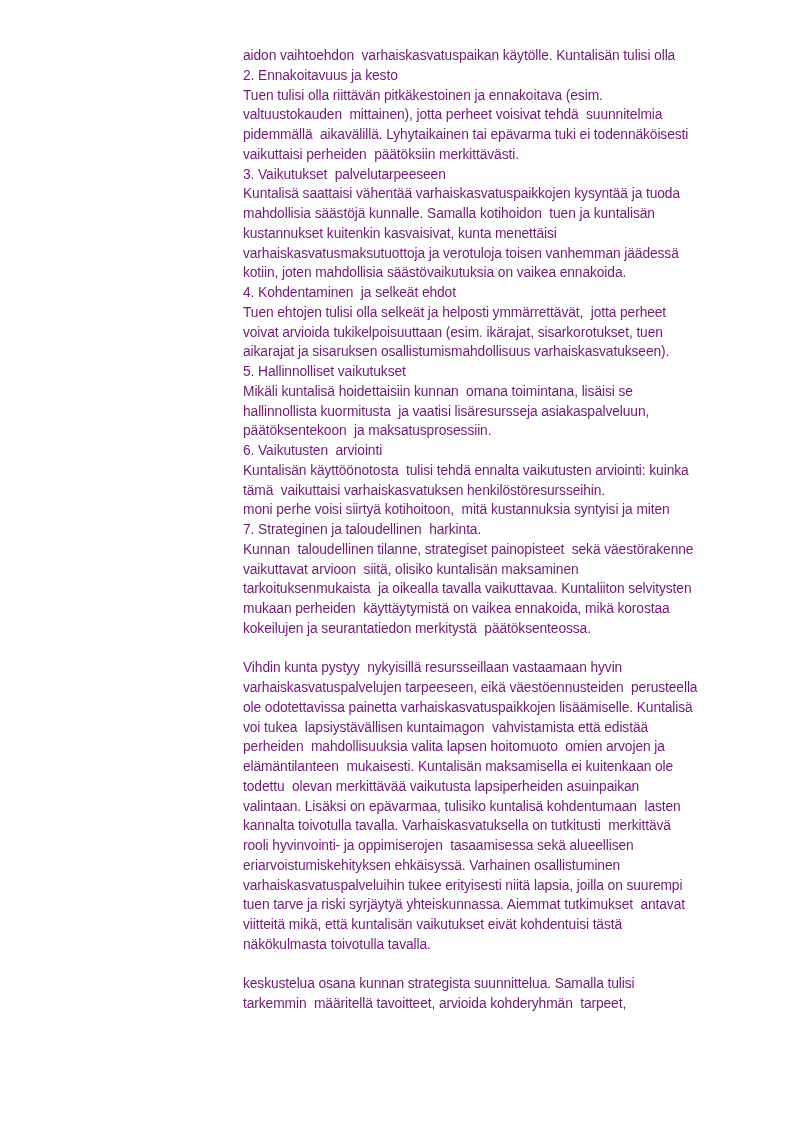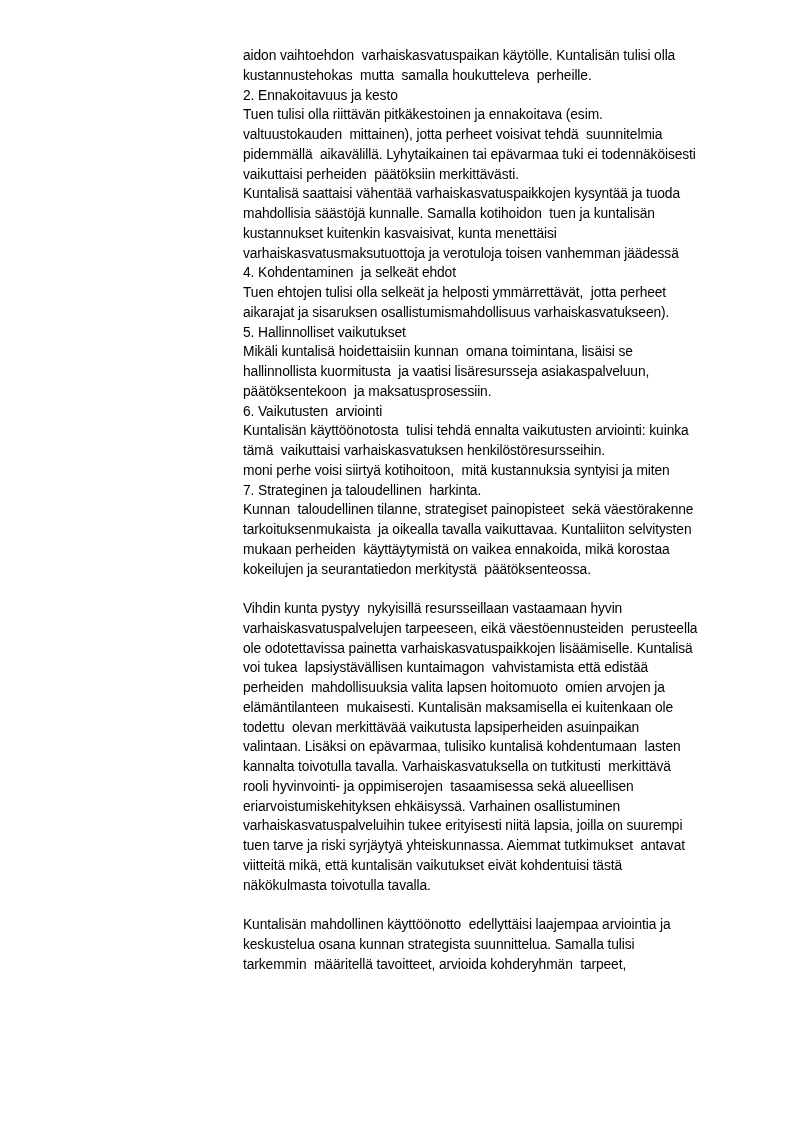--- a/index.html
+++ b/index.html
@@ -30,62 +30,64 @@
   }
   .line {
     line-height: 19.75px;
     white-space: pre;
   }
 </style>
 </head>
 <body>
 
 <div class="page">
-  <div class="text-block" style="color: #000000;">
+  <div class="text-block" style="color: #701a75;">
       <div class="line">aidon vaihtoehdon  varhaiskasvatuspaikan käytölle. Kuntalisän tulisi olla</div>
-      <div class="line">kustannustehokas  mutta  samalla houkutteleva  perheille.</div>
       <div class="line">2. Ennakoitavuus ja kesto</div>
       <div class="line">Tuen tulisi olla riittävän pitkäkestoinen ja ennakoitava (esim.</div>
       <div class="line">valtuustokauden  mittainen), jotta perheet voisivat tehdä  suunnitelmia</div>
-      <div class="line">pidemmällä  aikavälillä. Lyhytaikainen tai epävarmaa tuki ei todennäköisesti</div>
+      <div class="line">pidemmällä  aikavälillä. Lyhytaikainen tai epävarma tuki ei todennäköisesti</div>
       <div class="line">vaikuttaisi perheiden  päätöksiin merkittävästi.</div>
+      <div class="line">3. Vaikutukset  palvelutarpeeseen</div>
       <div class="line">Kuntalisä saattaisi vähentää varhaiskasvatuspaikkojen kysyntää ja tuoda</div>
       <div class="line">mahdollisia säästöjä kunnalle. Samalla kotihoidon  tuen ja kuntalisän</div>
       <div class="line">kustannukset kuitenkin kasvaisivat, kunta menettäisi</div>
       <div class="line">varhaiskasvatusmaksutuottoja ja verotuloja toisen vanhemman jäädessä</div>
+      <div class="line">kotiin, joten mahdollisia säästövaikutuksia on vaikea ennakoida.</div>
       <div class="line">4. Kohdentaminen  ja selkeät ehdot</div>
       <div class="line">Tuen ehtojen tulisi olla selkeät ja helposti ymmärrettävät,  jotta perheet</div>
+      <div class="line">voivat arvioida tukikelpoisuuttaan (esim. ikärajat, sisarkorotukset, tuen</div>
       <div class="line">aikarajat ja sisaruksen osallistumismahdollisuus varhaiskasvatukseen).</div>
       <div class="line">5. Hallinnolliset vaikutukset</div>
       <div class="line">Mikäli kuntalisä hoidettaisiin kunnan  omana toimintana, lisäisi se</div>
       <div class="line">hallinnollista kuormitusta  ja vaatisi lisäresursseja asiakaspalveluun,</div>
       <div class="line">päätöksentekoon  ja maksatusprosessiin.</div>
       <div class="line">6. Vaikutusten  arviointi</div>
       <div class="line">Kuntalisän käyttöönotosta  tulisi tehdä ennalta vaikutusten arviointi: kuinka</div>
       <div class="line">tämä  vaikuttaisi varhaiskasvatuksen henkilöstöresursseihin.</div>
       <div class="line">moni perhe voisi siirtyä kotihoitoon,  mitä kustannuksia syntyisi ja miten</div>
       <div class="line">7. Strateginen ja taloudellinen  harkinta.</div>
       <div class="line">Kunnan  taloudellinen tilanne, strategiset painopisteet  sekä väestörakenne</div>
+      <div class="line">vaikuttavat arvioon  siitä, olisiko kuntalisän maksaminen</div>
       <div class="line">tarkoituksenmukaista  ja oikealla tavalla vaikuttavaa. Kuntaliiton selvitysten</div>
       <div class="line">mukaan perheiden  käyttäytymistä on vaikea ennakoida, mikä korostaa</div>
       <div class="line">kokeilujen ja seurantatiedon merkitystä  päätöksenteossa.</div>
       <div class="line">&nbsp;</div>
       <div class="line">Vihdin kunta pystyy  nykyisillä resursseillaan vastaamaan hyvin</div>
       <div class="line">varhaiskasvatuspalvelujen tarpeeseen, eikä väestöennusteiden  perusteella</div>
       <div class="line">ole odotettavissa painetta varhaiskasvatuspaikkojen lisäämiselle. Kuntalisä</div>
       <div class="line">voi tukea  lapsiystävällisen kuntaimagon  vahvistamista että edistää</div>
       <div class="line">perheiden  mahdollisuuksia valita lapsen hoitomuoto  omien arvojen ja</div>
       <div class="line">elämäntilanteen  mukaisesti. Kuntalisän maksamisella ei kuitenkaan ole</div>
       <div class="line">todettu  olevan merkittävää vaikutusta lapsiperheiden asuinpaikan</div>
       <div class="line">valintaan. Lisäksi on epävarmaa, tulisiko kuntalisä kohdentumaan  lasten</div>
       <div class="line">kannalta toivotulla tavalla. Varhaiskasvatuksella on tutkitusti  merkittävä</div>
       <div class="line">rooli hyvinvointi- ja oppimiserojen  tasaamisessa sekä alueellisen</div>
       <div class="line">eriarvoistumiskehityksen ehkäisyssä. Varhainen osallistuminen</div>
       <div class="line">varhaiskasvatuspalveluihin tukee erityisesti niitä lapsia, joilla on suurempi</div>
       <div class="line">tuen tarve ja riski syrjäytyä yhteiskunnassa. Aiemmat tutkimukset  antavat</div>
       <div class="line">viitteitä mikä, että kuntalisän vaikutukset eivät kohdentuisi tästä</div>
       <div class="line">näkökulmasta toivotulla tavalla.</div>
       <div class="line">&nbsp;</div>
-      <div class="line">Kuntalisän mahdollinen käyttöönotto  edellyttäisi laajempaa arviointia ja</div>
       <div class="line">keskustelua osana kunnan strategista suunnittelua. Samalla tulisi</div>
       <div class="line">tarkemmin  määritellä tavoitteet, arvioida kohderyhmän  tarpeet,</div>
     </div>
 </div>
 
 </body></html>

